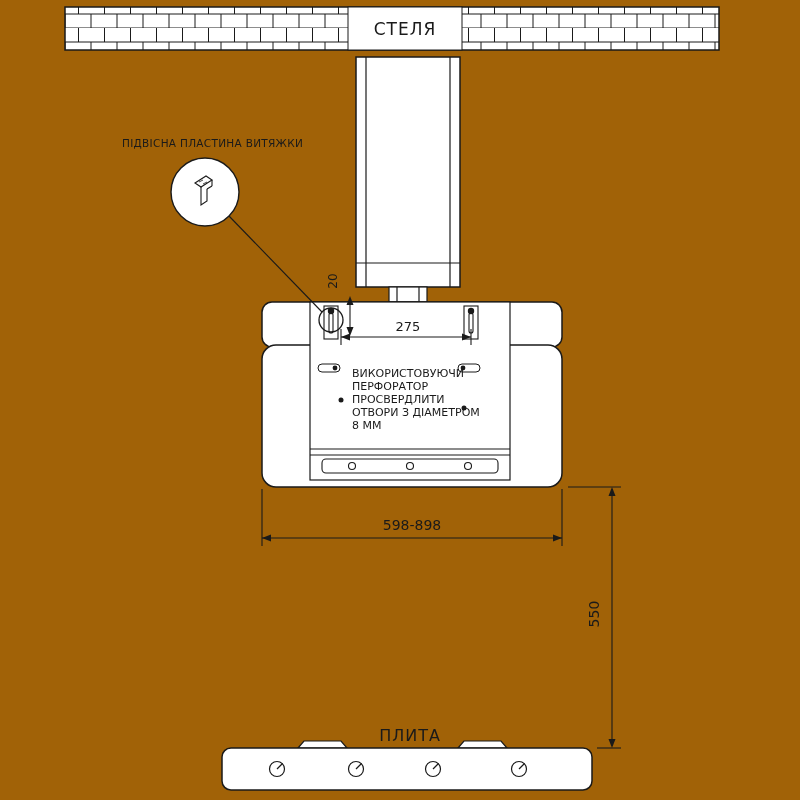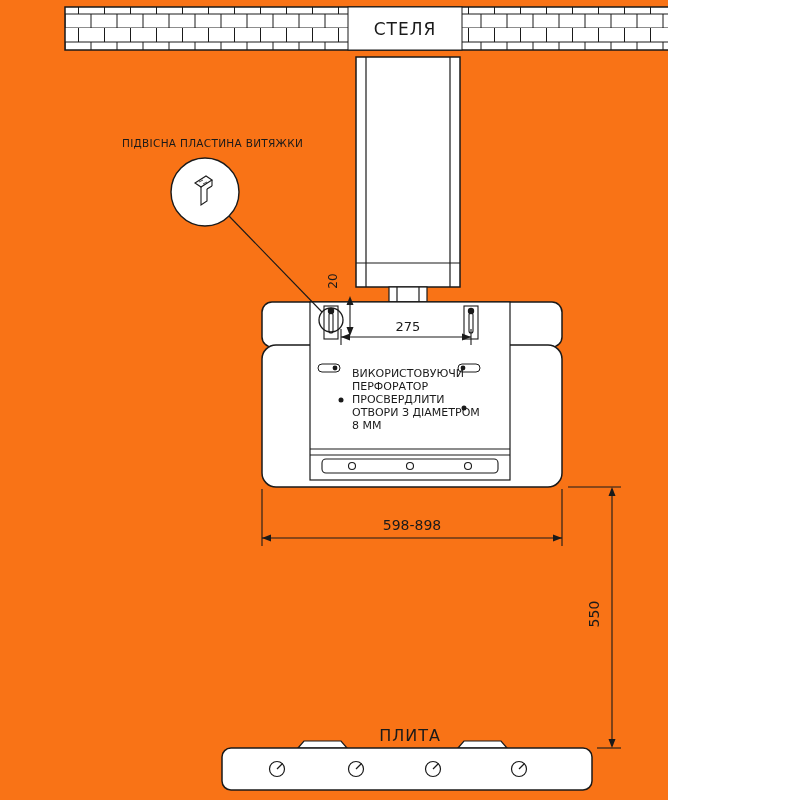--- a/index.html
+++ b/index.html
@@ -5,23 +5,23 @@
   html, body {
     margin: 0;
     padding: 0;
     background: #ffffff;
     width: 800px;
     height: 800px;
     font-family: "DejaVu Sans", sans-serif;
   }
   #canvas {
     position: relative;
-    width: 668px;
+    width: 800px;
     height: 800px;
-    background: #f97316;
+    background: #a16207;
     overflow: hidden;
   }
   svg { display: block; }
   text {
     fill: #1a1a1a;
     font-family: "DejaVu Sans", sans-serif;
   }
 </style>
 </head>
 <body>

